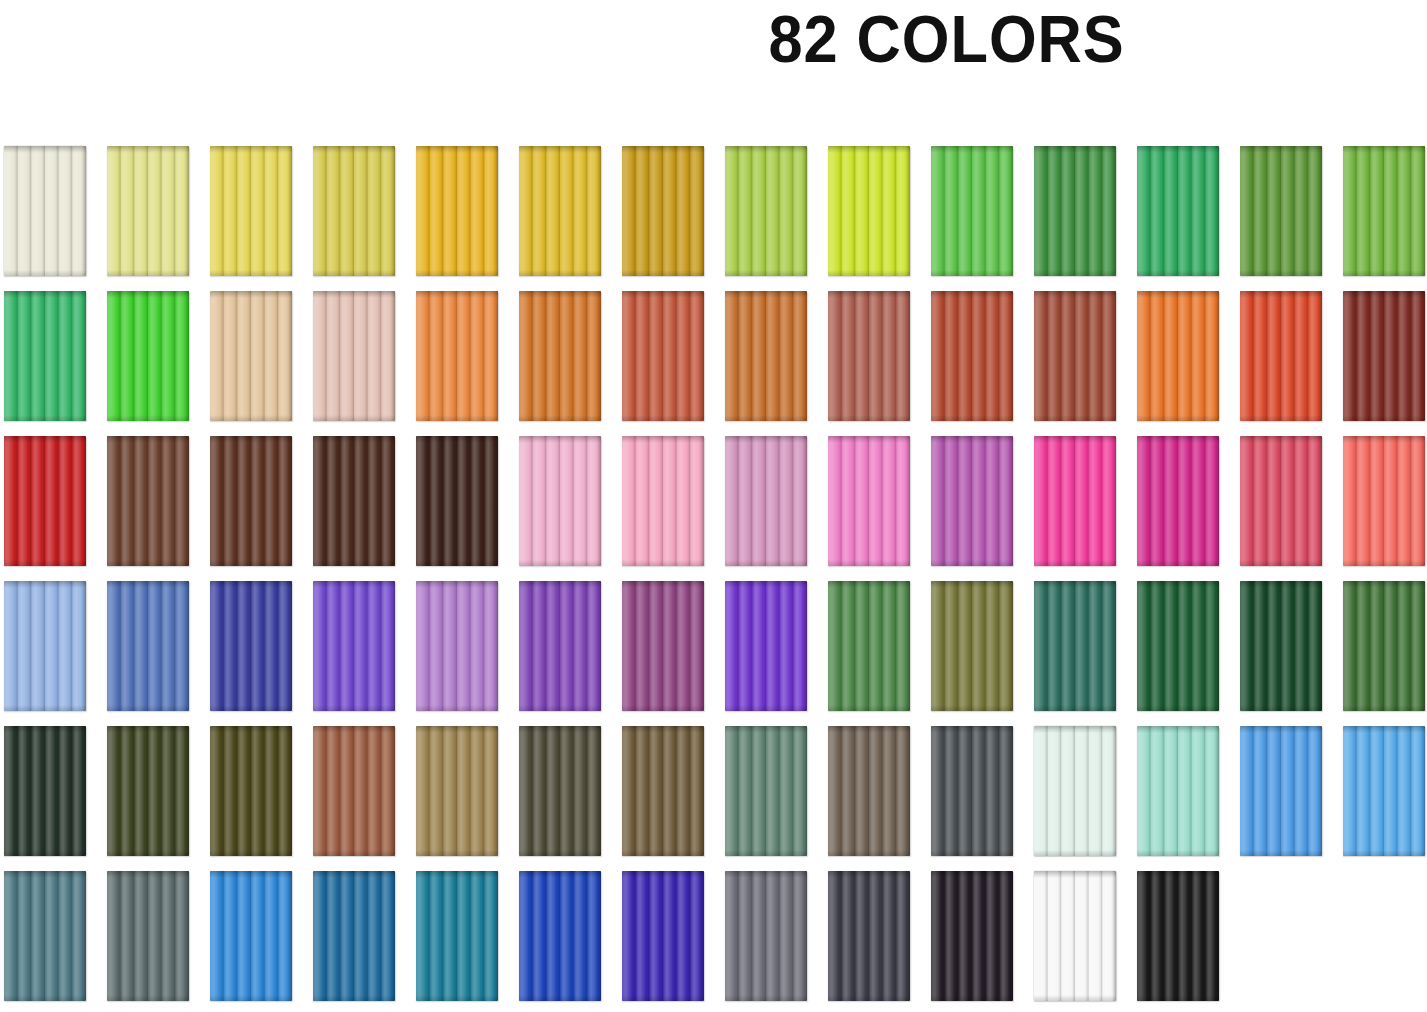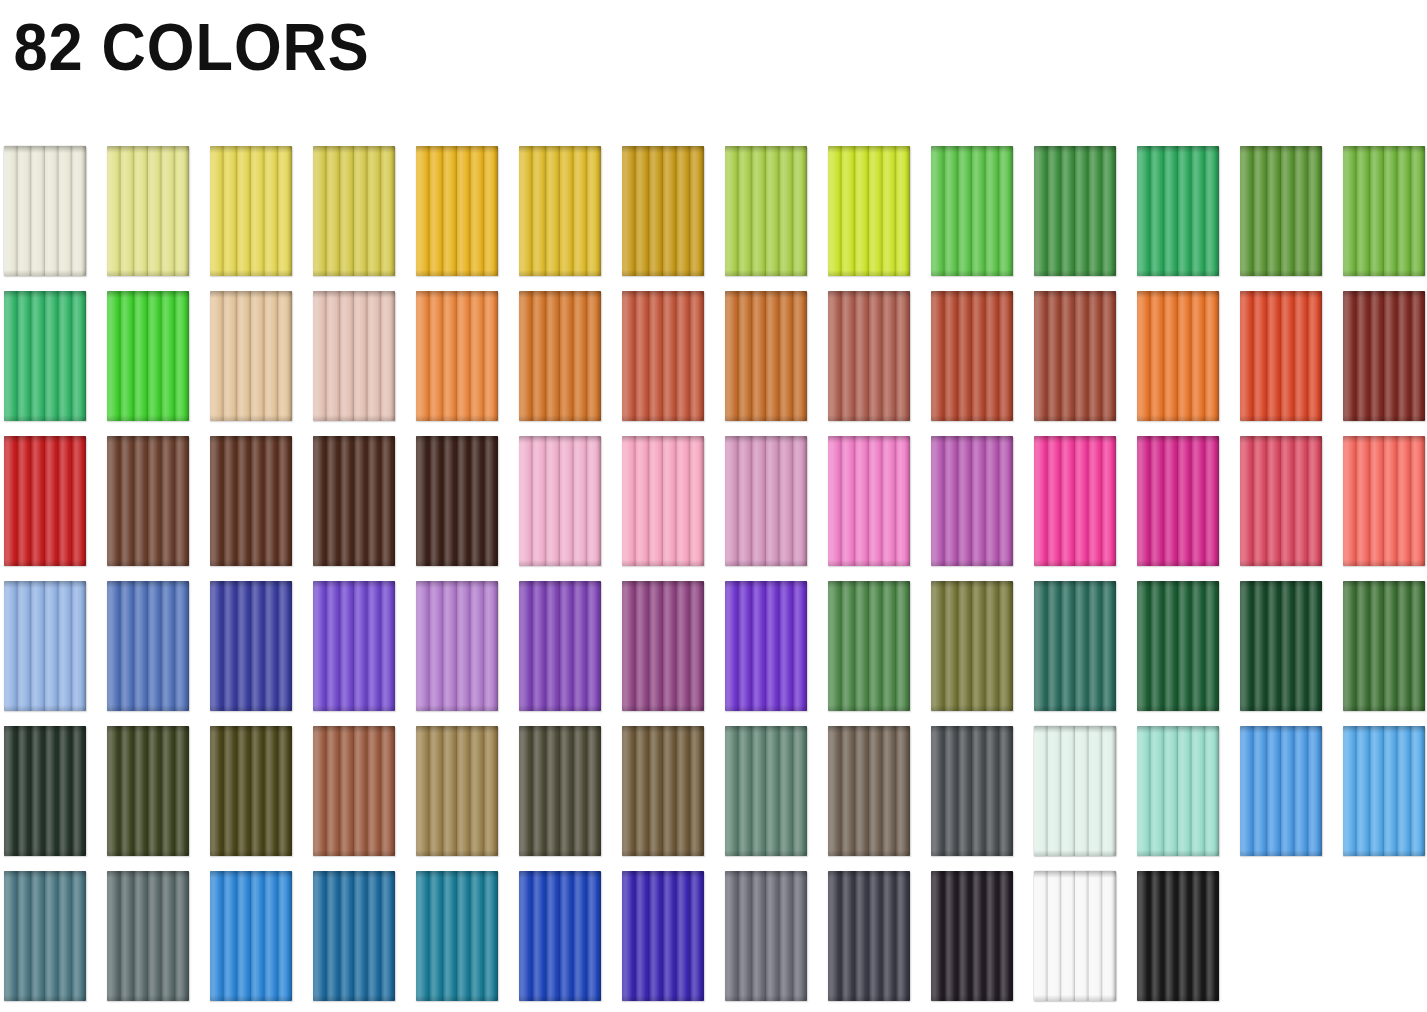--- a/index.html
+++ b/index.html
@@ -19,26 +19,26 @@
     position: relative;
     width: 1427px;
     height: 1012px;
     background: #ffffff;
   }
 
   
   #title-bar {
     position: absolute;
     left: 0;
-    top: 12px;
+    top: 4px;
     width: 1138px;
     height: 100px;
     display: flex;
     align-items: flex-start;
-    justify-content: flex-start;
+    justify-content: flex-end;
   }
   #page-title {
     font-family: "Liberation Sans", sans-serif;
     font-weight: bold;
     font-size: 66px;
     line-height: 74px;
     letter-spacing: 1px;
     color: #111111;
     transform: scaleX(0.93);
     transform-origin: center top;

